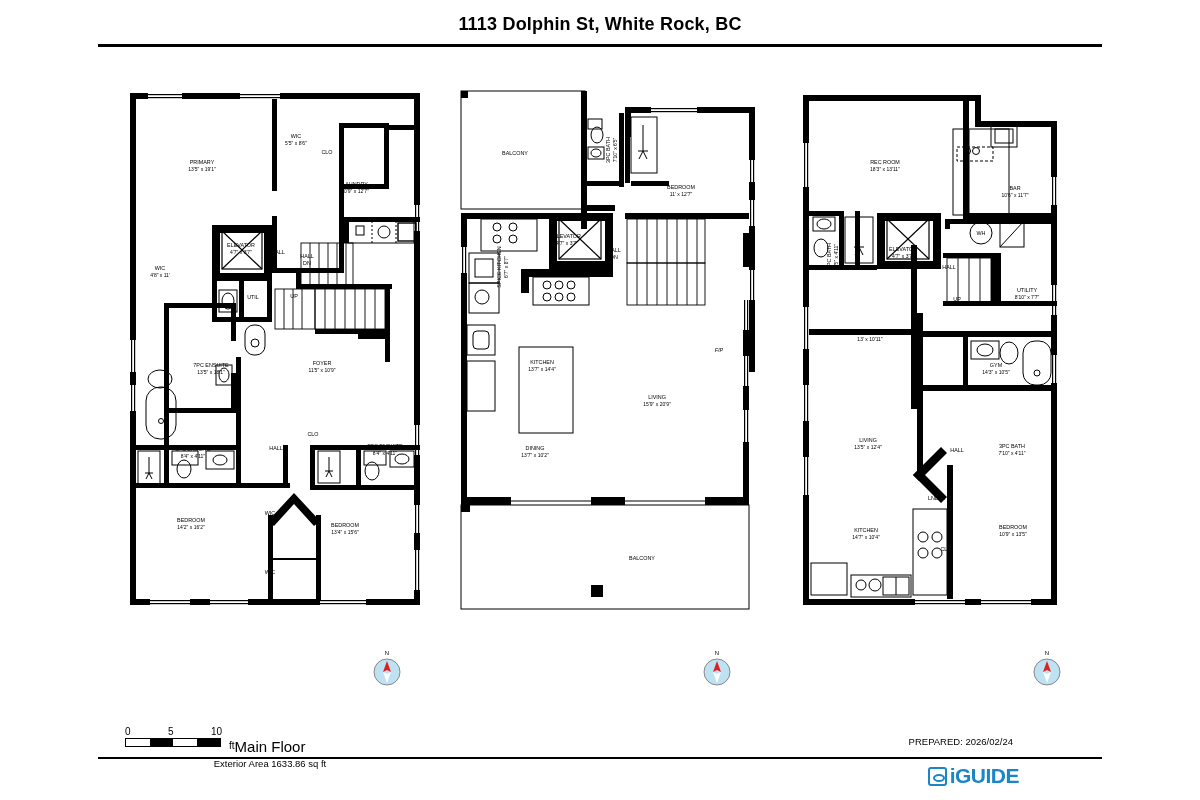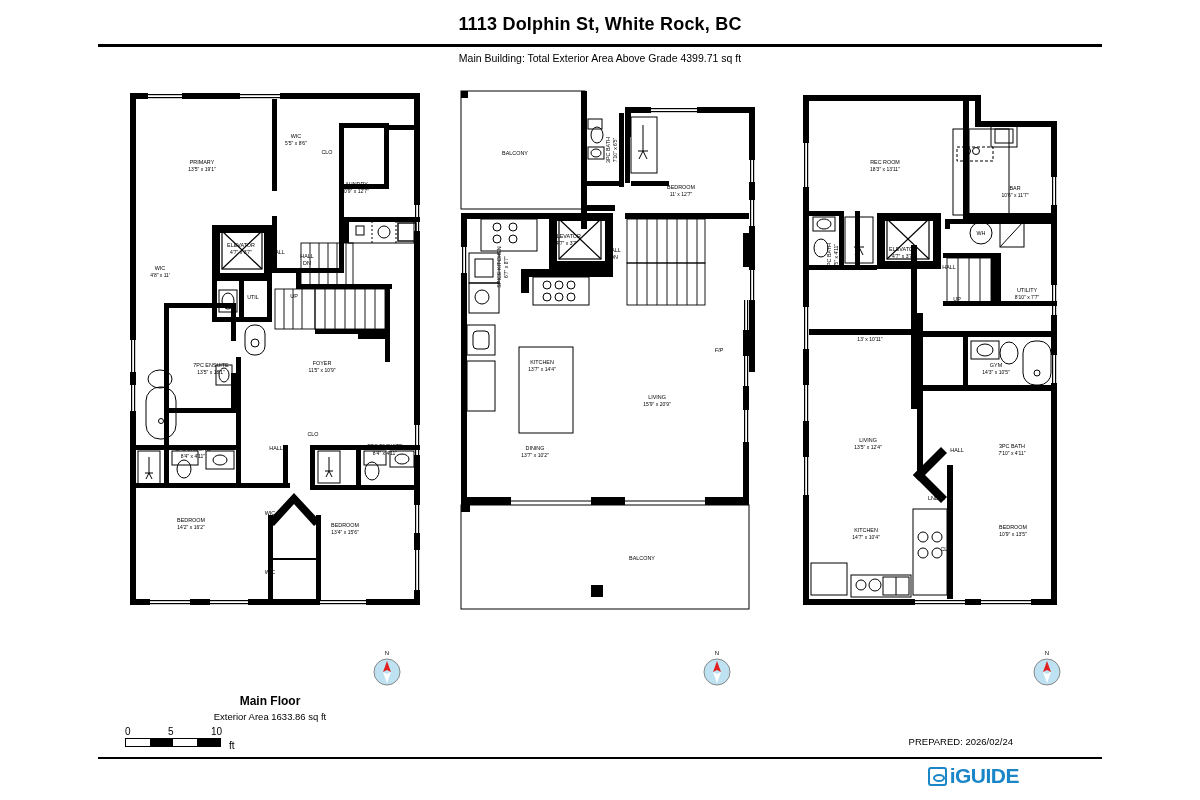--- a/index.html
+++ b/index.html
@@ -30,21 +30,21 @@
   
   .plan { position: absolute; }
   .plan svg { display: block; }
 
   
   .compass { position: absolute; width: 34px; height: 44px; text-align: center; }
   .compass .n { font-size: 6px; line-height: 7px; }
 
   
   .floor-caption { position: absolute; width: 300px; text-align: center; }
-  .floor-caption .fname { font-size: 12px; font-weight: bold; }
+  .floor-caption .fname { font-size: 15px; font-weight: normal; margin-top: 44px; }
   .floor-caption .farea { font-size: 9.5px; margin-top: 3px; }
 
   
   .scalebar { position: absolute; left: 125px; top: 726px; width: 160px; }
   .scalebar .nums { position: relative; height: 12px; font-size: 10px; }
   .scalebar .nums span { position: absolute; top: 0; }
   .scalebar .bar {
     position: relative; width: 96px; height: 9px;
     border: 1px solid #000; display: flex;
   }
@@ -83,21 +83,20 @@
   .rlabel .dim { font-size: 5px; }
   .rlabel.rot { transform: translate(-50%,-50%) rotate(-90deg); }
 </style>
 </head>
 <body>
 
 <div id="page">
 
   <div class="doc-title">1113 Dolphin St, White Rock, BC</div>
   <div class="title-rule"></div>
-  <div class="subtitle">Main Building: Total Exterior Area Above Grade 4399.71 sq ft</div>
 
   <div class="plan" id="plan-main" style="left:120px; top:85px;">
     <svg width="310" height="535" viewBox="0 0 310 535" xmlns="http://www.w3.org/2000/svg">
       <g fill="#000" stroke="none">
 
         <rect x="10" y="8" width="290" height="6"></rect>
         <rect x="10" y="8" width="6" height="512"></rect>
         <rect x="294" y="8" width="6" height="512"></rect>
         <rect x="10" y="514" width="290" height="6"></rect>
 

